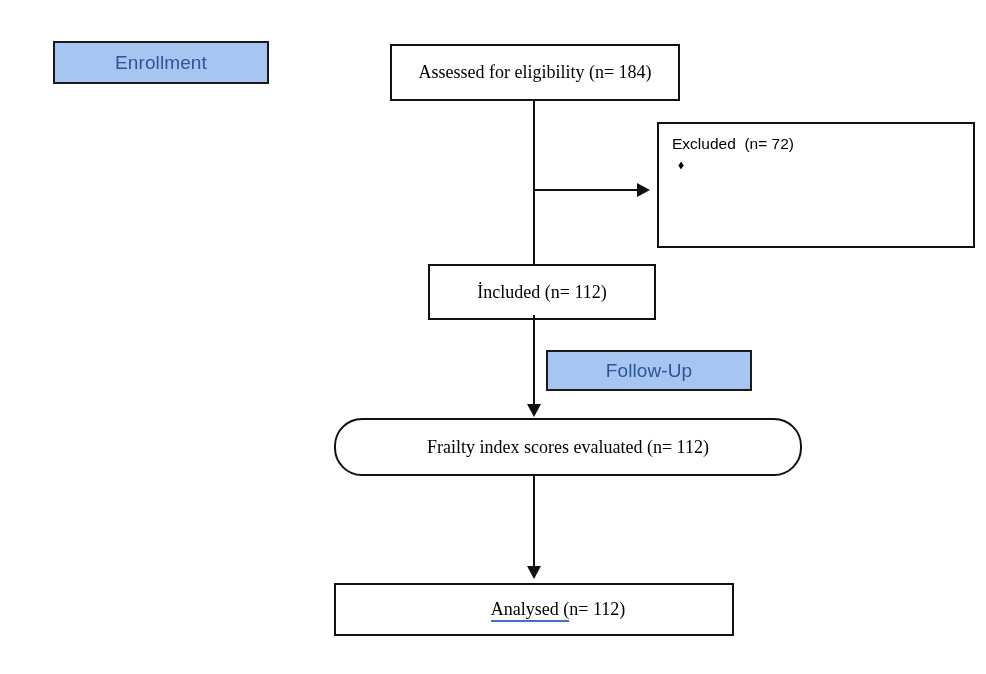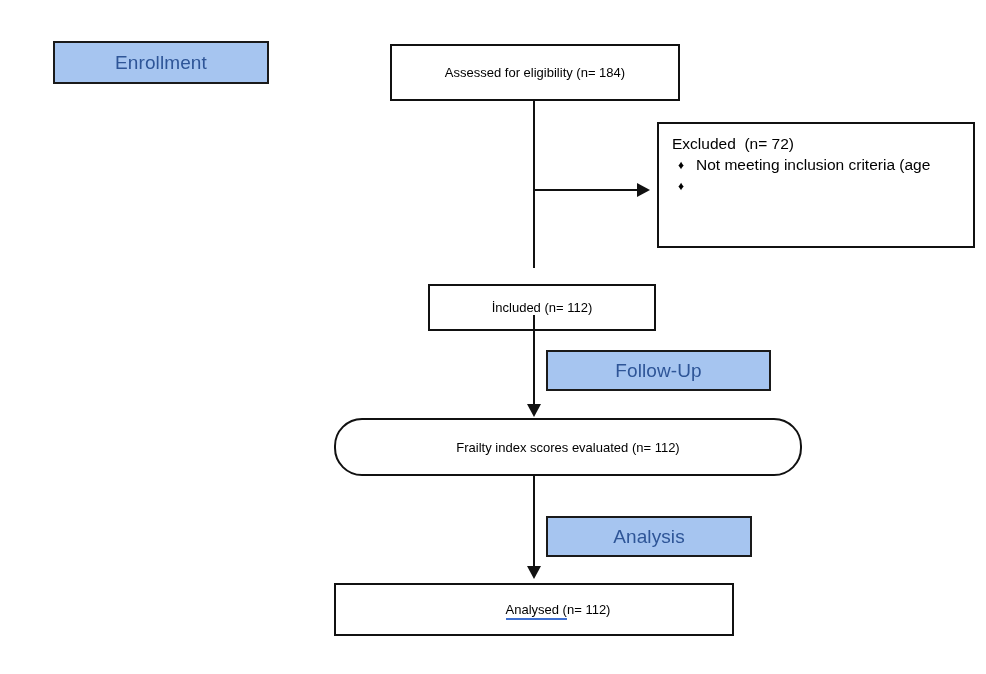--- a/index.html
+++ b/index.html
@@ -45,24 +45,25 @@
   .proc-box {
     position: absolute;
     box-sizing: border-box;
     background: #ffffff;
     border: 2px solid #111111;
     display: flex;
     align-items: center;
     justify-content: center;
   }
   .proc-label {
-    font-size: 13px;
+    font-size: 18px;
     line-height: 19px;
     color: #000000;
     white-space: nowrap;
+    font-family: Liberation Serif, serif;
   }
 
   
   .excl-box {
     position: absolute;
     box-sizing: border-box;
     background: #ffffff;
     border: 2px solid #111111;
     padding: 10px 4px 8px 13px;
   }
@@ -149,47 +150,43 @@
   <div class="vline" style="left:533px; top:101px; height:167px;"></div>
 
   <div class="hline" style="left:533px; top:189px; width:104px;"></div>
   <div class="arrow-right" style="left:637px; top:183px;"></div>
 
   <div class="excl-box" style="left:657px; top:122px; width:318px; height:126px;">
     <div class="excl-title">Excluded  (n= 72)</div>
     <ul class="excl-list">
       <li class="excl-item">
         <span class="excl-bullet">♦</span>
-        <span>Not meeting inclusion criteria (age</span>
       </li>
       <li class="excl-item">
         <span class="excl-bullet">♦</span>
       </li>
     </ul>
   </div>
 
-  <div class="proc-box" style="left:428px; top:284px; width:228px; height:47px;">
+  <div class="proc-box" style="left:428px; top:264px; width:228px; height:56px;">
     <span class="proc-label">İncluded (n= 112)</span>
   </div>
 
   <div class="vline" style="left:533px; top:315px; height:93px;"></div>
   <div class="arrow-down" style="left:527px; top:404px;"></div>
 
-  <div class="stage-box" style="left:546px; top:350px; width:225px; height:41px;">
+  <div class="stage-box" style="left:546px; top:350px; width:206px; height:41px;">
     <span class="stage-label">Follow-Up</span>
   </div>
 
   <div class="proc-box" style="left:334px; top:418px; width:468px; height:58px;border-radius:28px;">
     <span class="proc-label">Frailty index scores evaluated (n= 112)</span>
   </div>
 
   <div class="vline" style="left:533px; top:476px; height:94px;"></div>
   <div class="arrow-down" style="left:527px; top:566px;"></div>
 
-  <div class="stage-box" style="left:546px; top:516px; width:206px; height:41px;">
-    <span class="stage-label">Analysis</span>
-  </div>
 
   <div class="proc-box" style="left:334px; top:583px; width:400px; height:53px;padding-left:48px;">
     <span class="proc-label"><span class="blue-underline">Analysed  (</span><span>n= 112)</span></span>
   </div>
 
 </div>
 
 </body></html>

